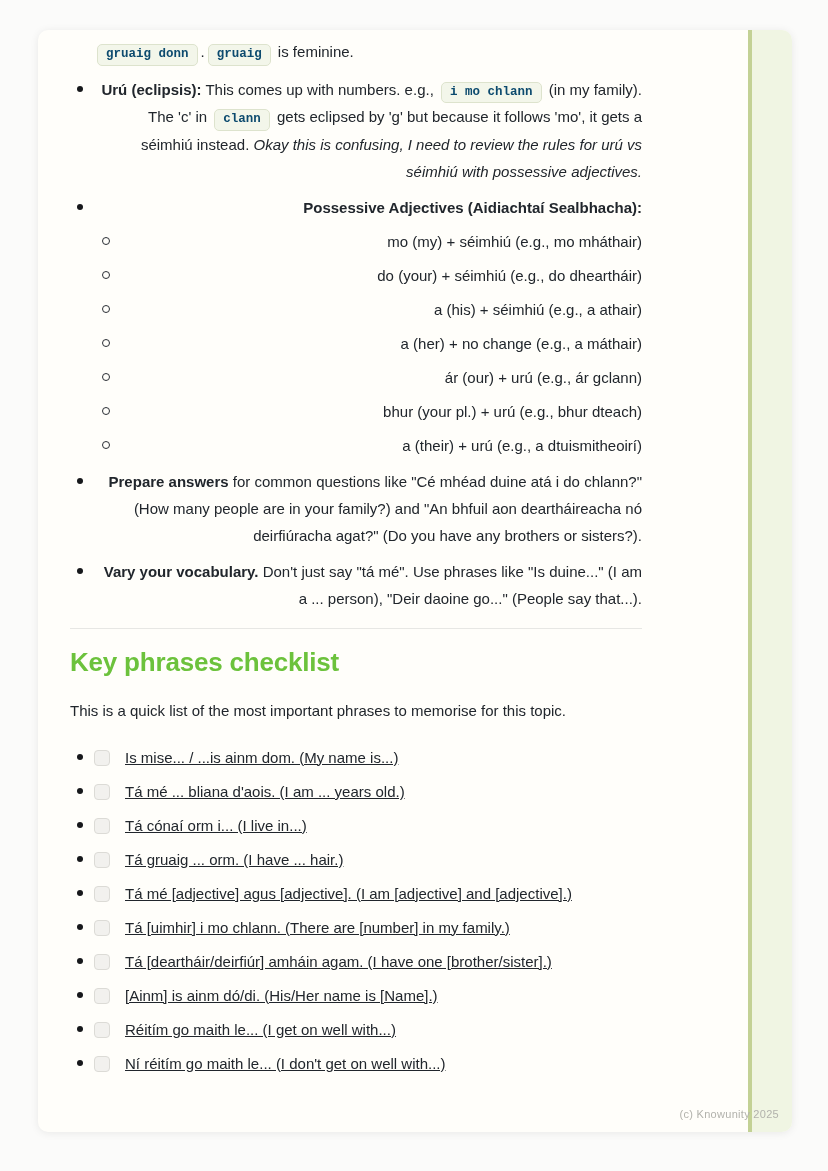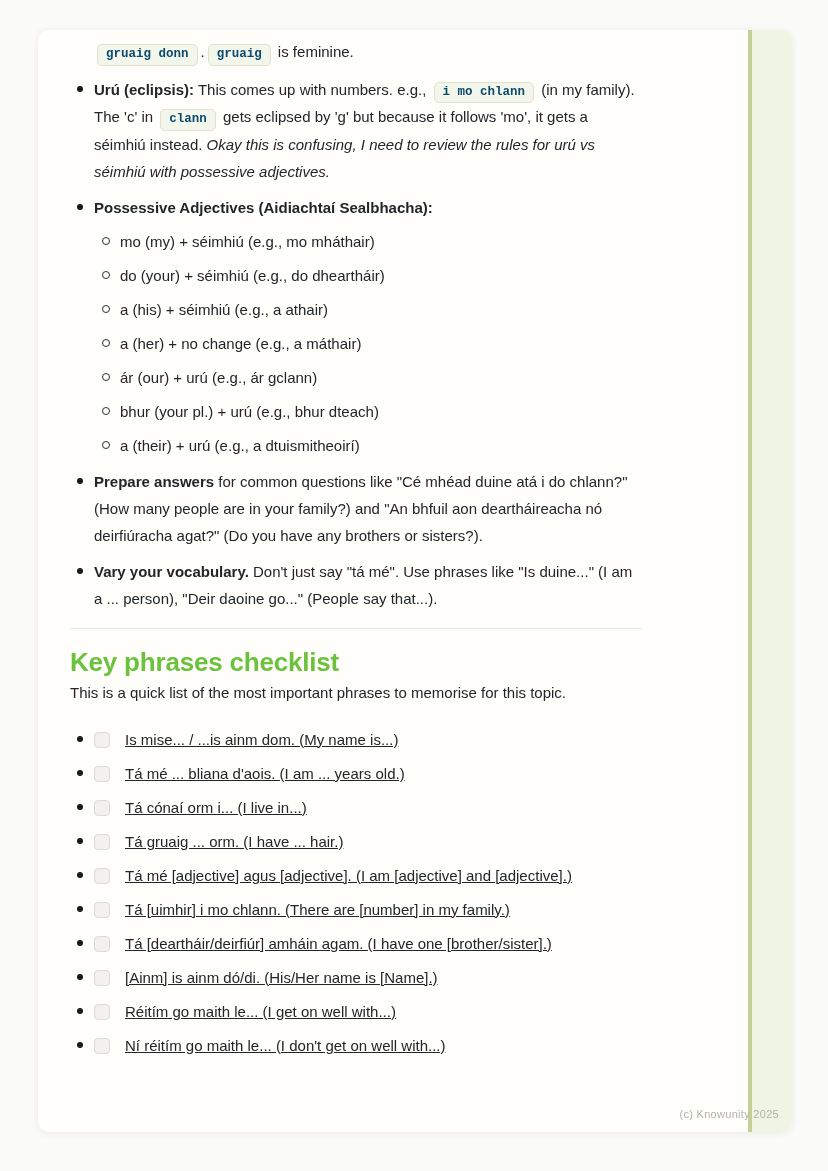--- a/index.html
+++ b/index.html
@@ -25,41 +25,41 @@
   }
   .cont-line{margin:0 0 10px 24px;}
   .code{
     font-family:"Liberation Mono","DejaVu Sans Mono",monospace;
     font-weight:700;font-size:12.5px;line-height:1;
     color:#0c4a6e;background:#f3f6ea;
     border:1px solid #dde3cd;border-radius:5px;
     padding:3px 8px 4px;margin:0 3px;white-space:nowrap;
     display:inline-block;vertical-align:baseline;
   }
-  ul{list-style:none;margin:0;padding:0;}
+  ul{list-style:none;margin:0;padding:0;text-align:right;}
   .tips{padding-left:24px;margin-top:10px;}
   .tips > li{position:relative;margin:0 0 9px;}
   .tips > li::before{
     content:"";position:absolute;left:-17px;top:10.5px;
     width:6px;height:6px;border-radius:50%;background:#16181b;
   }
   .sub{padding-left:26px;margin-top:7px;}
   .sub > li{position:relative;margin:0 0 7px;}
   .sub > li::before{
     content:"";position:absolute;left:-18px;top:9px;
     width:6px;height:6px;border:1.6px solid #2b2f35;border-radius:50%;background:transparent;
   }
   .b{font-weight:700;}
   .i{font-style:italic;}
   hr.divider{border:none;border-top:1.5px solid #e7e7e4;margin:16px 0 18px 0;}
   h2.section{
     font-size:26px;line-height:30px;font-weight:700;margin:0;
     color:#6cc23c;letter-spacing:-0.2px;
   }
-  .intro{margin:2px 0 0;}
+  .intro{margin:20px 0 0;}
   .checklist{padding-left:24px;margin-top:20px;text-decoration:underline;}
   .checklist > li{
     position:relative;margin:0 0 7px;
     display:flex;align-items:flex-start;
   }
   .checklist > li::before{
     content:"";position:absolute;left:-17px;top:10.5px;
     width:6px;height:6px;border-radius:50%;background:#16181b;
   }
   .checkbox{

